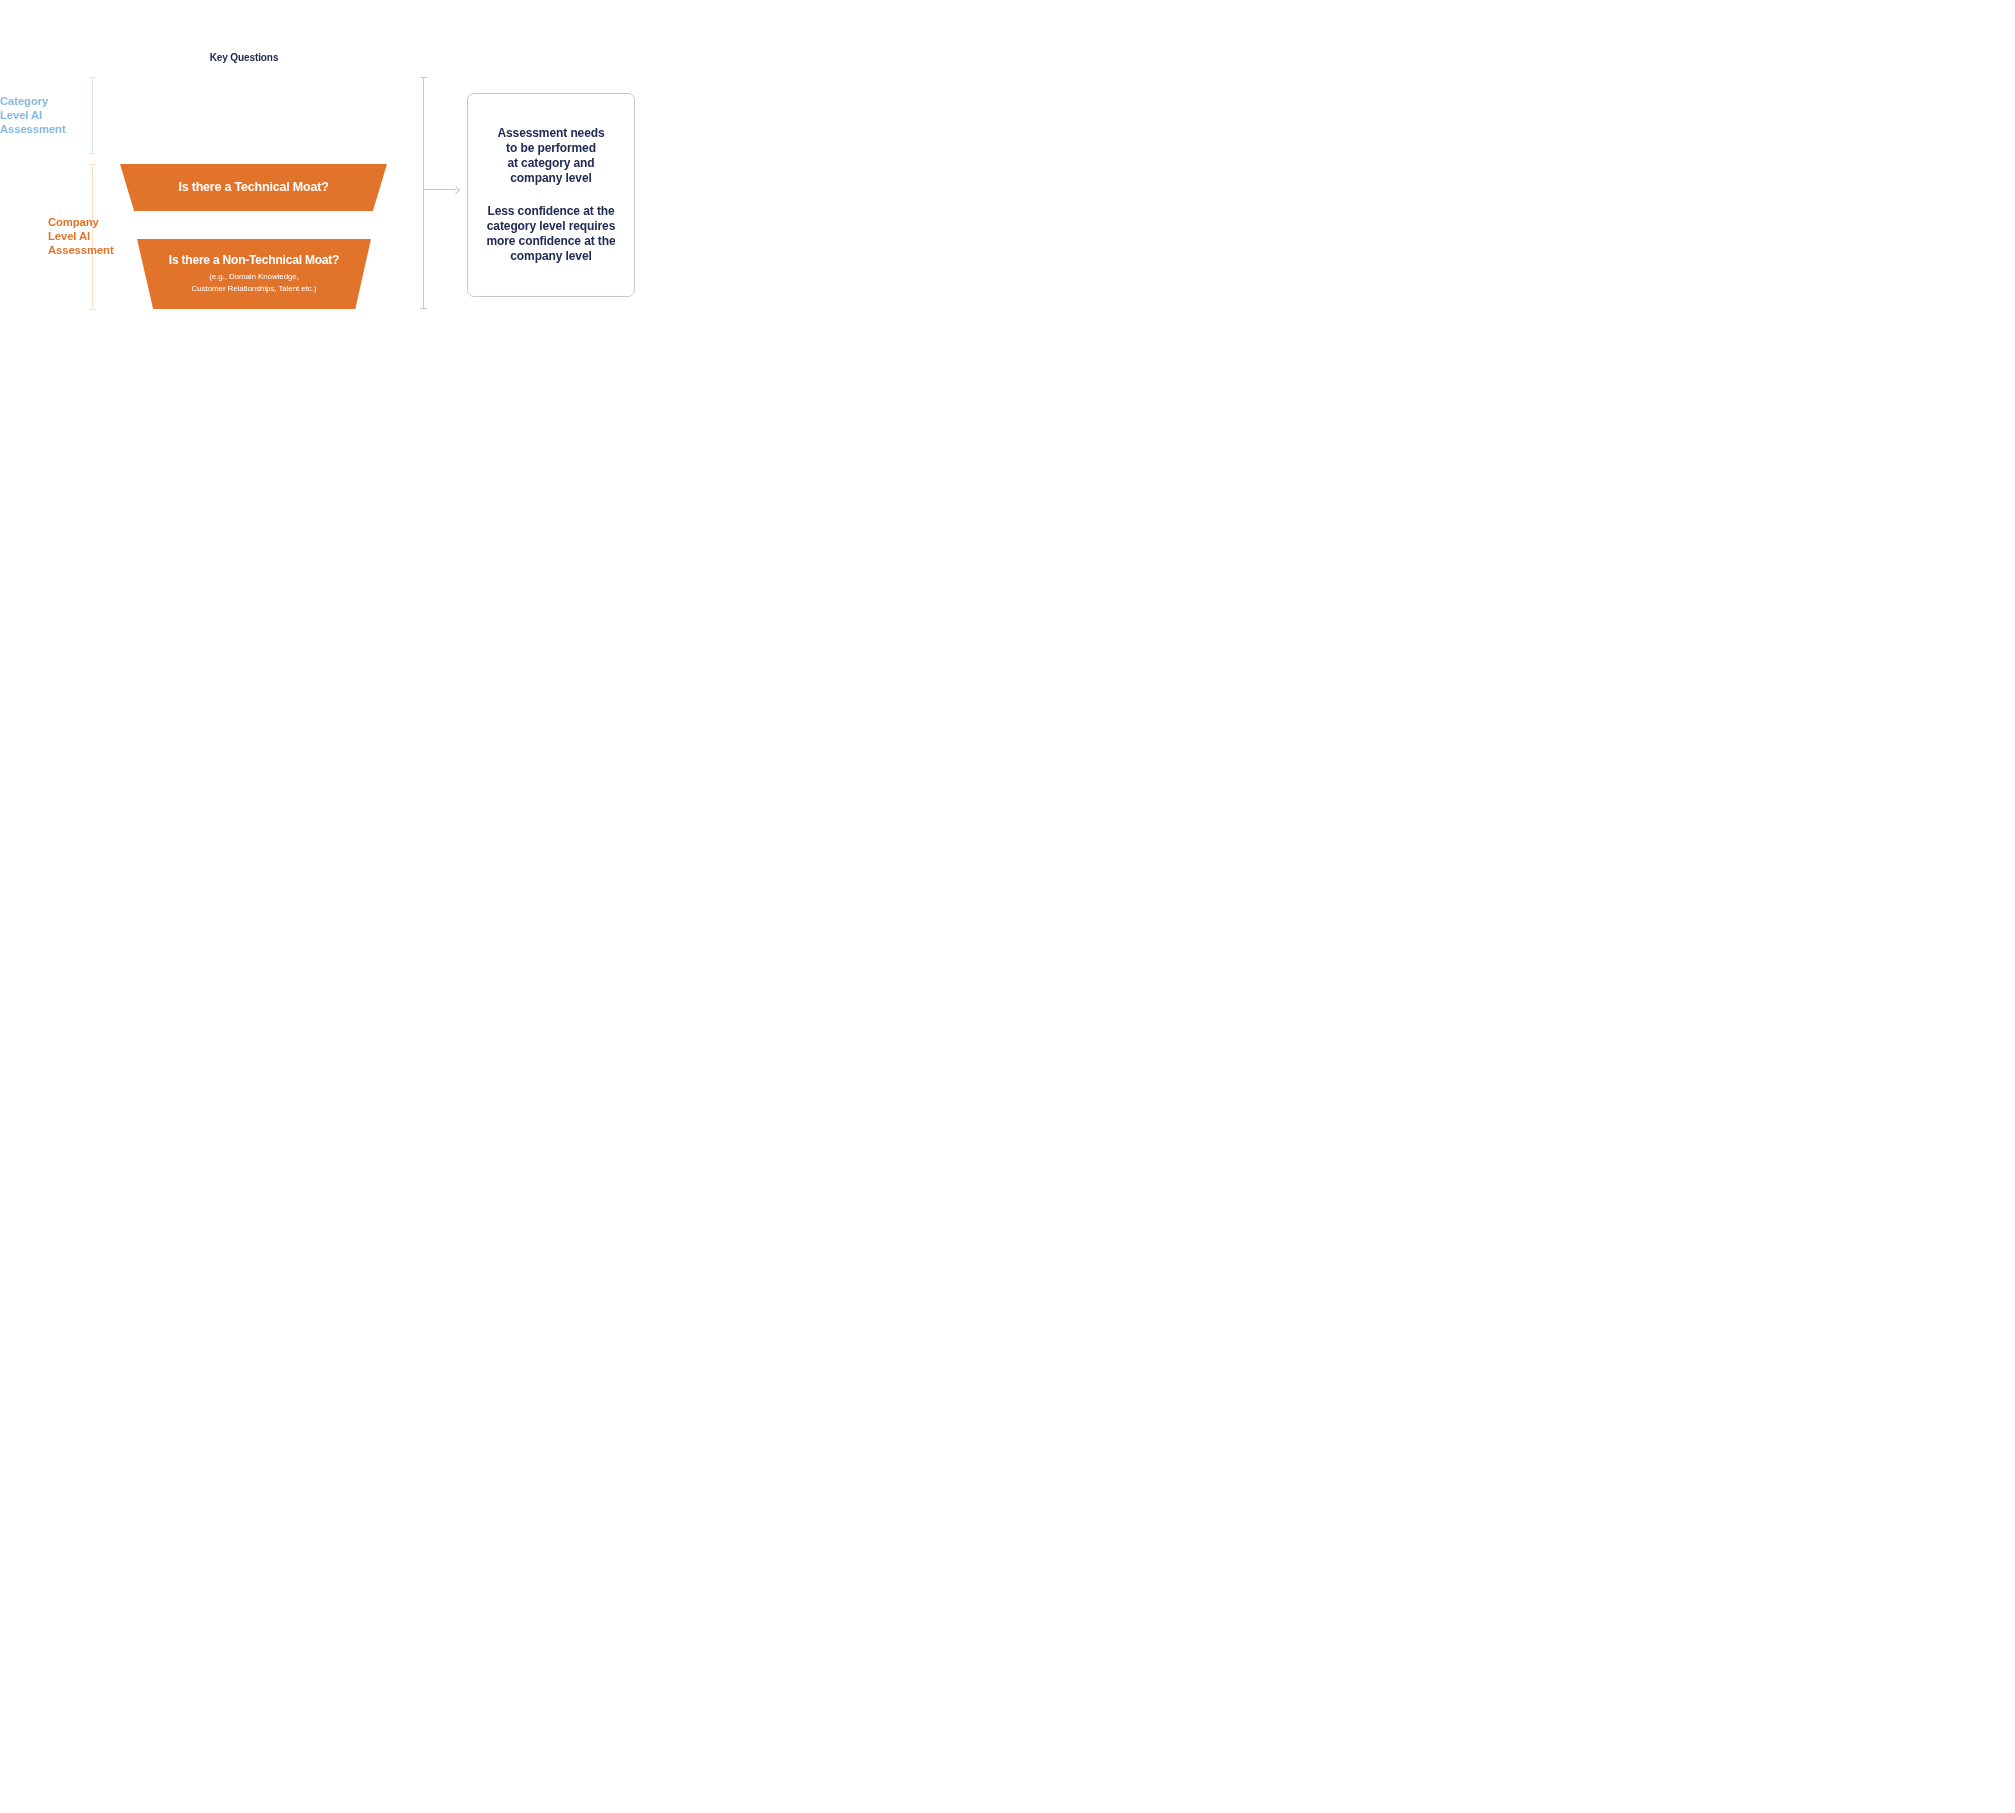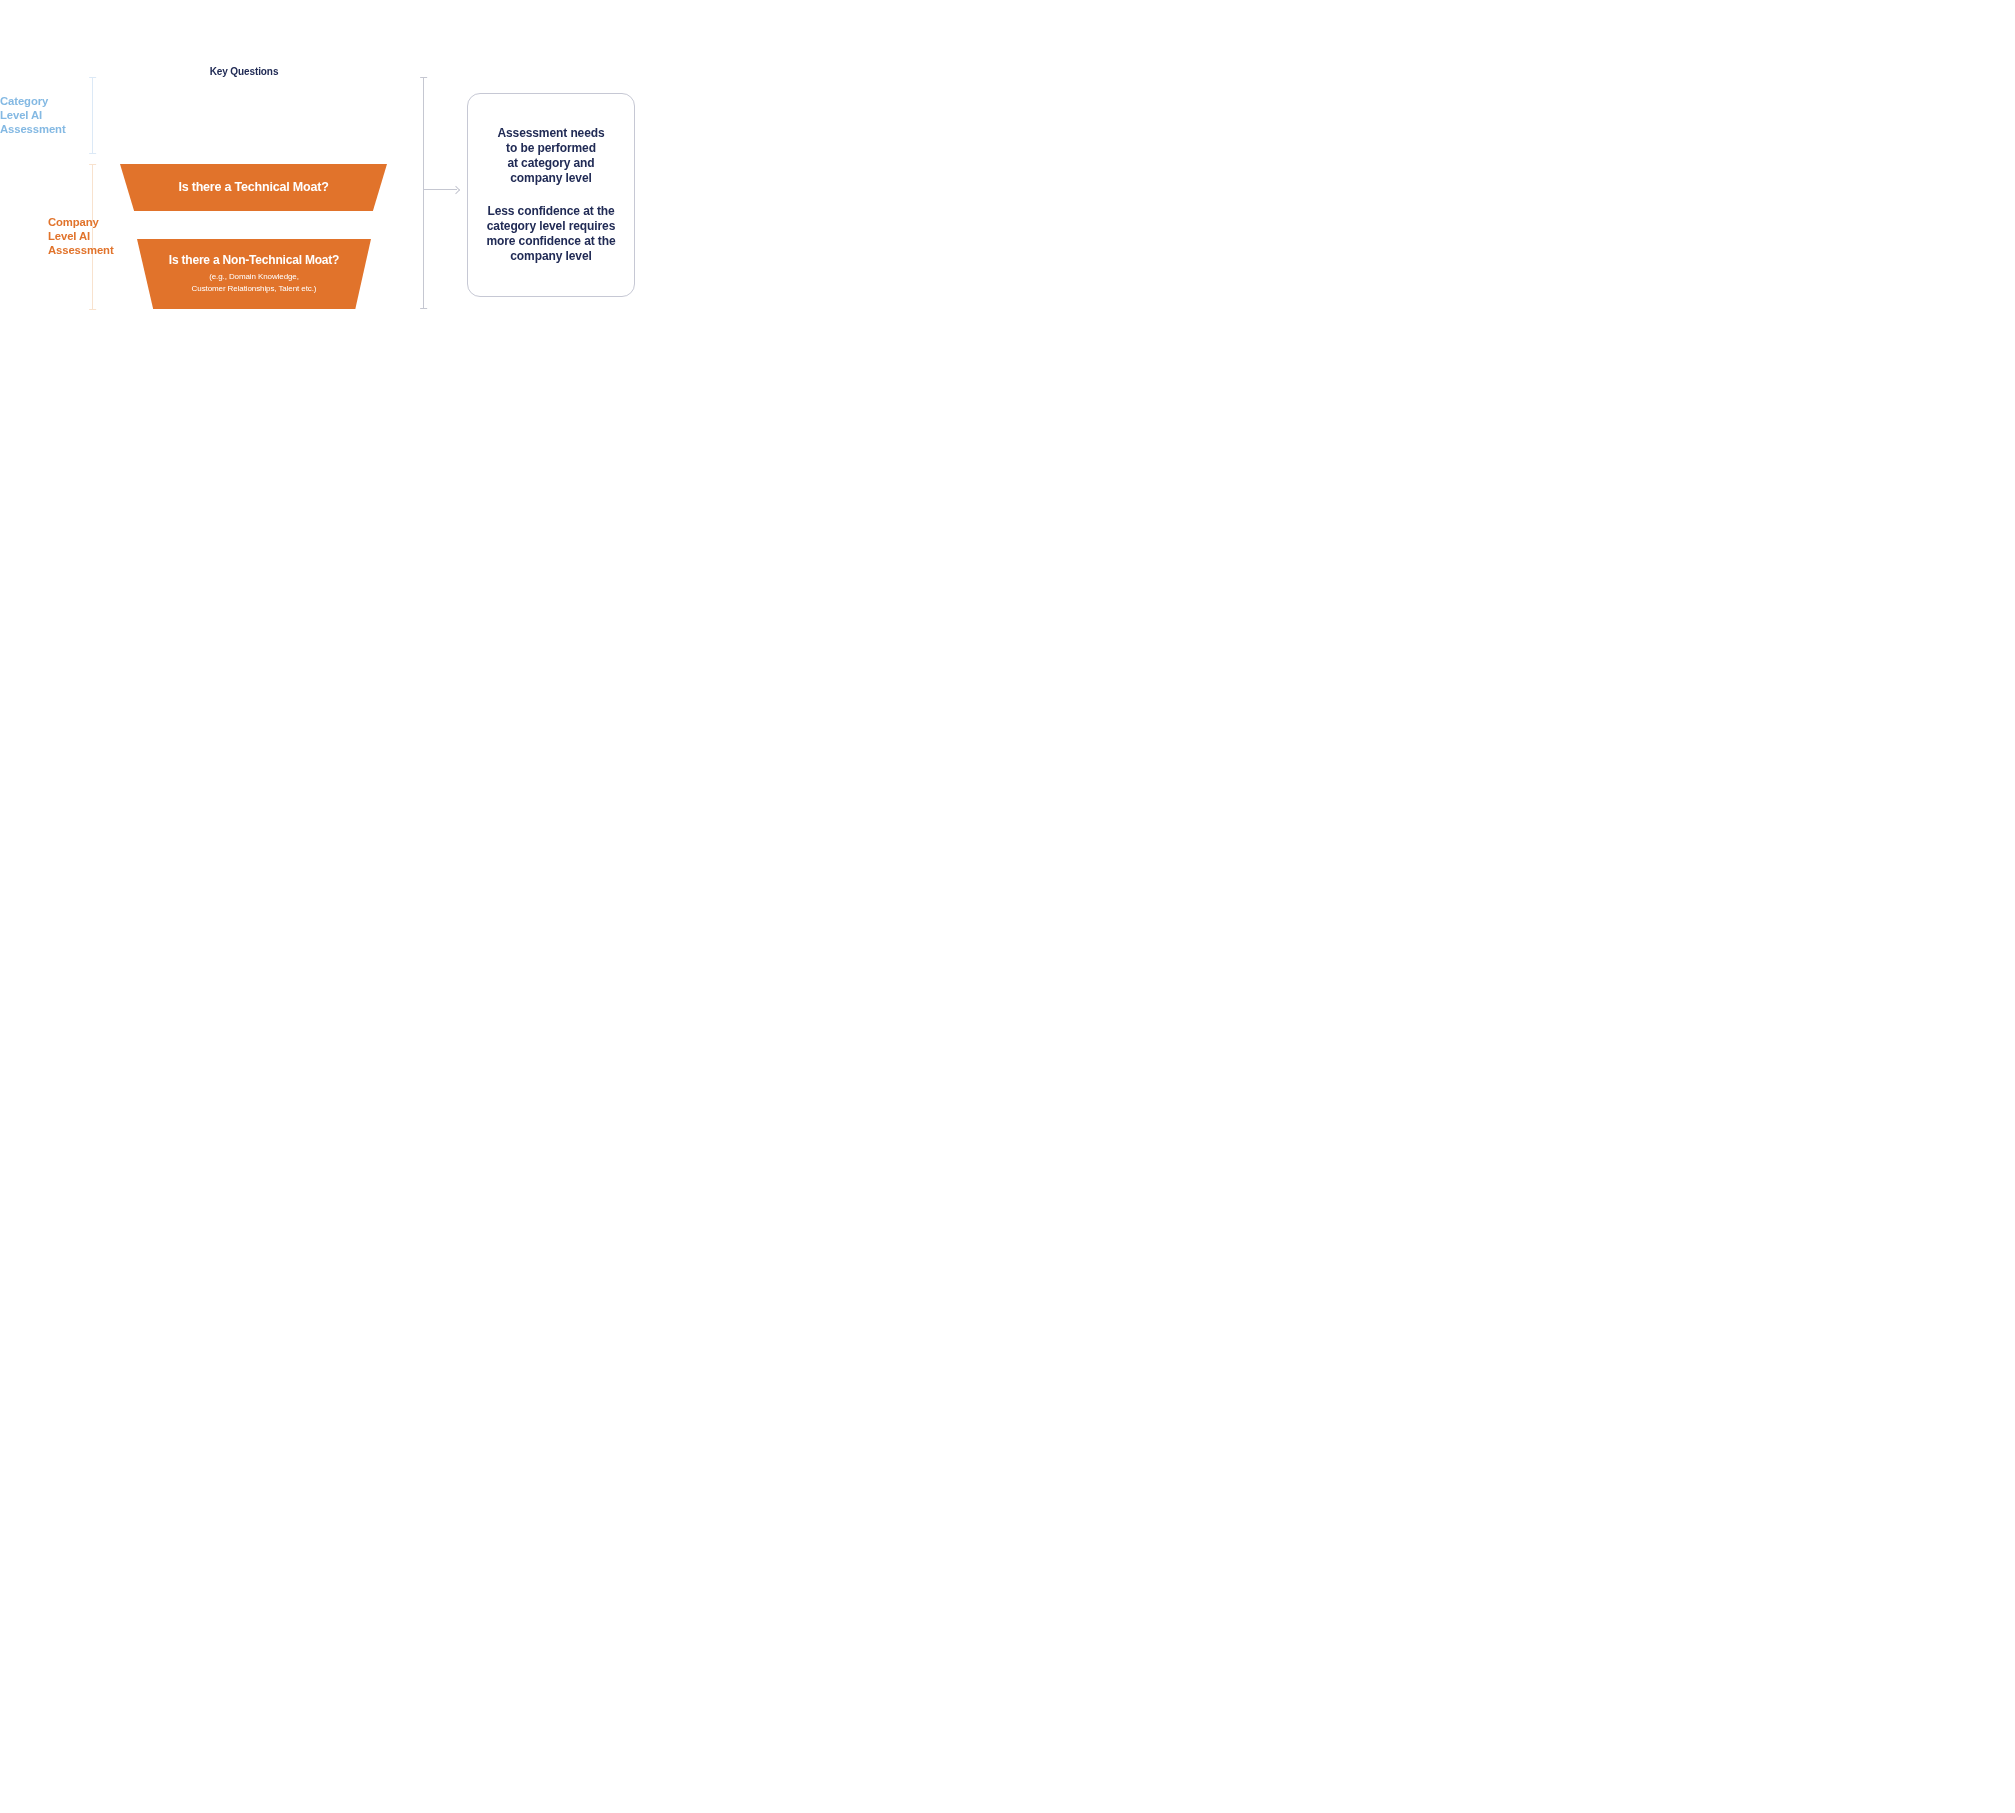--- a/index.html
+++ b/index.html
@@ -8,21 +8,21 @@
     width: 645px;
     height: 363px;
     background: #ffffff;
     font-family: "Liberation Sans", sans-serif;
     overflow: hidden;
   }
 
   
   .title {
     position: absolute;
-    left: 101px; top: 66px; width: 286px;
+    left: 101px; top: 52px; width: 286px;
     text-align: center;
     font-size: 10px;
     font-weight: 700;
     color: #212B55;
     letter-spacing: -0.1px;
   }
 
   
   .trap {
     position: absolute;
@@ -112,21 +112,21 @@
     border-right: 1.2px solid #C5C7D1;
     transform: rotate(45deg);
   }
 
   
   .note-box {
     position: absolute;
     left: 467px; top: 93px;
     width: 168px; height: 204px;
     border: 1.2px solid #C6C8D4;
-    border-radius: 13px;
+    border-radius: 7px;
     box-sizing: border-box;
     display: flex;
     flex-direction: column;
     align-items: center;
     justify-content: center;
     gap: 18.5px;
     background: #ffffff;
   }
   .note-paragraph {
     font-size: 12px;

